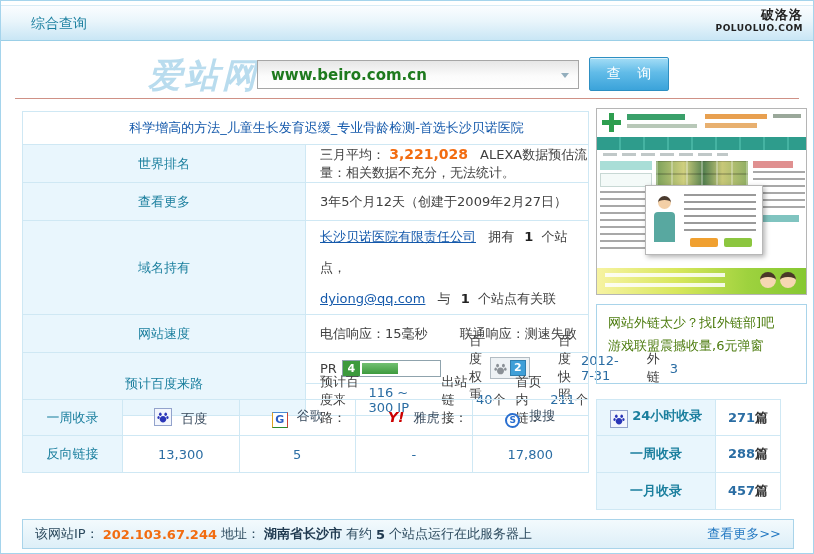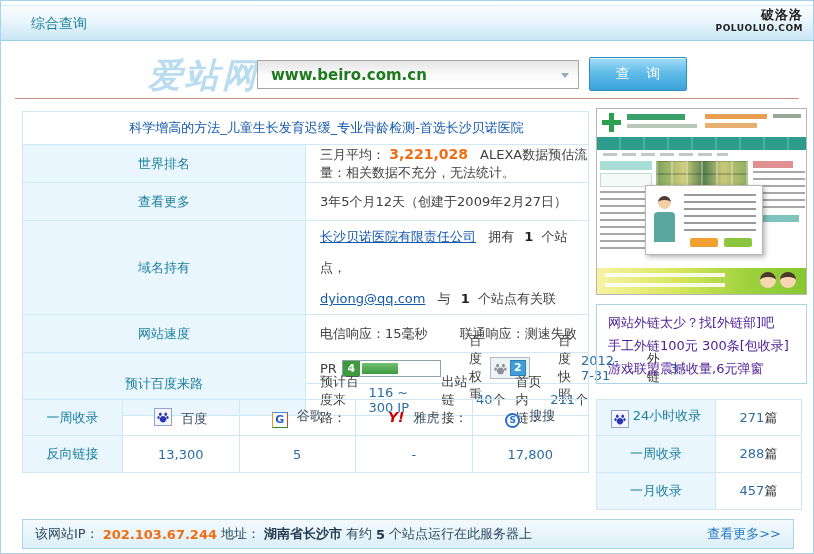--- a/index.html
+++ b/index.html
@@ -20,21 +20,21 @@
   .logo { position:absolute; left:147px; top:52px; font-size:34px; font-weight:bold;
           font-style:italic; color:#b9dcee; letter-spacing:3px; }
   .url-box { position:absolute; left:256px; top:59px; width:322px; height:29px;
              border:1px solid #a6a6a6; background:linear-gradient(180deg,#e6e6e6 0%,#fbfbfb 55%,#ffffff 100%); }
   .url-box input { position:absolute; left:0; top:0; width:292px; height:27px; border:none;
                    background:transparent; padding-left:13px; color:#1e7a1e; font-weight:bold;
                    font-size:15px; font-family:inherit; outline:none; }
   .dd-arrow { position:absolute; right:9px; top:12px; width:0; height:0;
               border-left:4px solid transparent; border-right:4px solid transparent;
               border-top:5px solid #93aebd; cursor:pointer; }
-  .query-btn { position:absolute; left:588px; top:56px; width:98px; height:34px;
+  .query-btn { position:absolute; left:588px; top:56px; width:80px; height:34px;
                background:linear-gradient(180deg,#a4ddf6 0%,#62bce8 45%,#3ba3da 100%);
                border:1px solid #2e8fc2; border-radius:2px; color:#fff; font-size:14px;
                letter-spacing:6px; text-indent:6px; cursor:pointer; font-family:inherit;
                box-shadow:inset 0 1px 0 rgba(255,255,255,.6); }
   .divider-red { position:absolute; left:14px; right:14px; top:97px; height:1px; background:#cf9186; }
 
   
   table { border-collapse:collapse; table-layout:fixed; }
   .info-table { position:absolute; left:21px; top:110px; width:567px; border:1px solid #a9d4ea; }
   .info-table td { border:1px solid #cfe8f4; font-size:13px; vertical-align:middle; }
@@ -120,39 +120,39 @@
               background:linear-gradient(90deg,#f7f3a2 0%,#d8e75c 38%,#9ed23e 72%,#86c832 100%); }
   .t-banner-text { position:absolute; left:8px; top:5px; width:120px; height:16px;
                    background:repeating-linear-gradient(180deg,rgba(255,255,255,.85) 0 4px,transparent 4px 10px); }
   .t-face { position:absolute; top:4px; width:16px; height:16px; border-radius:50%;
             background:#f6d7b2; border-top:5px solid #4a3828; }
   .t-face.f1 { right:30px; } .t-face.f2 { right:10px; }
 
   
   .ad-box { position:absolute; left:595px; top:303px; width:211px; height:80px;
             border:1px solid #a9d4ea; padding:6px 11px; }
-  .ad-line { color:#4c1d95; font-size:13px; line-height:23px; cursor:pointer; white-space:nowrap; }
+  .ad-line { color:#4d7c0f; font-size:13px; line-height:23px; cursor:pointer; white-space:nowrap; }
 
   
   .engine-table { position:absolute; left:21px; top:398px; width:567px; border:1px solid #a9d4ea; }
   .engine-table td { border:1px solid #cfe8f4; text-align:center; font-size:13px; }
   .engine-table .lbl { width:100px; }
   .r36{height:36px} .r37{height:37px}
   .eng-name { color:#394b5e; margin-left:5px; }
   .g-icon { display:inline-block; width:16px; height:16px; border:1px solid; 
             border-color:#4a8ad4 #cc4433 #2a8a2a #e0a020; color:#2b5cc4; font-weight:bold;
             font-size:11px; line-height:14px; text-align:center; background:#fff; vertical-align:-3px; }
   .y-icon { color:#cc0000; font-weight:bold; font-style:italic; font-size:14px; }
   .s-icon { display:inline-block; width:15px; height:15px; border:2px solid #2a6fd0; border-radius:50%;
             color:#2a6fd0; font-weight:bold; font-size:9px; line-height:11px; text-align:center;
             vertical-align:-3px; background:#fff; }
   .eng-cell { vertical-align:middle; }
 
   
-  .include-table { position:absolute; left:595px; top:398px; width:206px; border:1px solid #a9d4ea; }
+  .include-table { position:absolute; left:595px; top:398px; width:185px; border:1px solid #a9d4ea;font-weight:bold; }
   .include-table td { border:1px solid #cfe8f4; text-align:center; font-size:13px; vertical-align:middle; }
   .include-table .lbl { width:119px; }
   .inc-unit { color:#333; }
 
   
   .footer-bar { position:absolute; left:21px; top:518px; width:772px; height:30px;
                 border:1px solid #a9d4ea; background:linear-gradient(180deg,#f3fafd 0%,#ddeff8 100%);
                 display:flex; align-items:center; padding:0 12px; font-size:13px; color:#2c4a5e; }
   .ip-orange { color:#f26c11; font-weight:bold; margin:0 4px; }
   .addr-bold { font-weight:bold; color:#203a50; margin:0 4px; }
@@ -300,21 +300,20 @@
     </div>
     <div class="t-banner">
       <span class="t-banner-text"></span>
       <span class="t-face f1"></span>
       <span class="t-face f2"></span>
     </div>
   </div>
 
   <div class="ad-box">
     <div class="ad-line">网站外链太少？找[外链部]吧</div>
-    <div class="ad-line">手工外链100元  300条[包收录]</div>
     <div class="ad-line">游戏联盟震撼收量,6元弹窗</div>
   </div>
 
   <table class="engine-table">
     <tbody>
         <tr class="r36">
       <td class="lbl">一周收录</td>
       <td class="eng-cell">
         <span class="icon-box">
               <span class="paw paw-blue"><svg width="12" height="12" viewBox="0 0 20 20">

